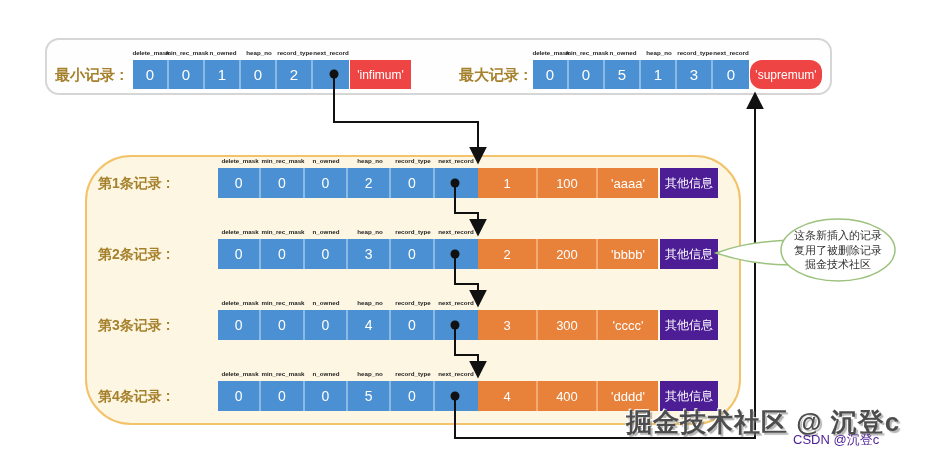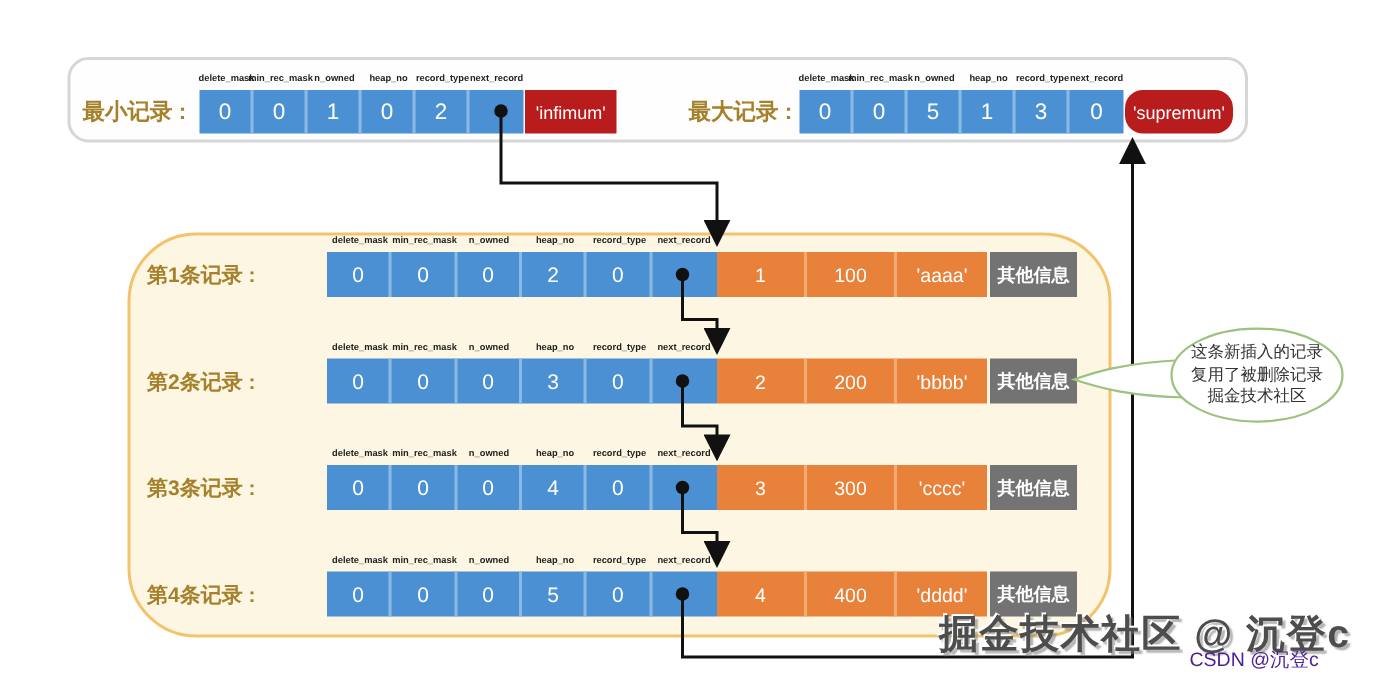--- a/index.html
+++ b/index.html
@@ -11,22 +11,22 @@
            border:2px solid #f2c36b;border-radius:46px;background:#fdf6e2;}
   .rowlabel{position:absolute;color:#a6812c;font-weight:700;white-space:nowrap;}
   .flabel{position:absolute;font-size:10px;color:#222;font-weight:700;white-space:nowrap;
           transform-origin:center;transform:translateX(-50%) scale(0.62);}
   .cell{position:absolute;box-sizing:border-box;color:#fff;display:flex;align-items:center;
         justify-content:center;font-size:14px;}
   .cell.blue{background:#4a90d2;}
   .cell.blue.div{border-right:2px solid #8ab9e4;}
   .cell.orange{background:#e8813a;}
   .cell.orange.div{border-right:2px solid #f3ab72;}
-  .cell.namecell{background:#b91c1c;font-size:12px;}
-  .cell.gray{background:#737373;font-weight:700;font-size:12px;}
+  .cell.namecell{background:#ef4444;font-size:12px;}
+  .cell.gray{background:#4c1d95;font-weight:400;font-size:12px;}
   .overlay{position:absolute;left:0;top:0;pointer-events:none;}
   .callout-text{position:absolute;left:782px;top:228px;width:112px;font-size:11px;
                 line-height:14.5px;color:#333;text-align:center;}
   .wm1{position:absolute;left:626px;top:405px;font-size:26px;font-weight:700;color:#4d4d4d;
        letter-spacing:1px;white-space:nowrap;
        text-shadow:-1px -1px 0 #ffffff,2px 2px 1px rgba(130,130,130,.6);}
   .wm2{position:absolute;left:793px;top:431px;font-size:13px;color:#4c1d95;white-space:nowrap;}
 </style>
 </head>
 <body>

